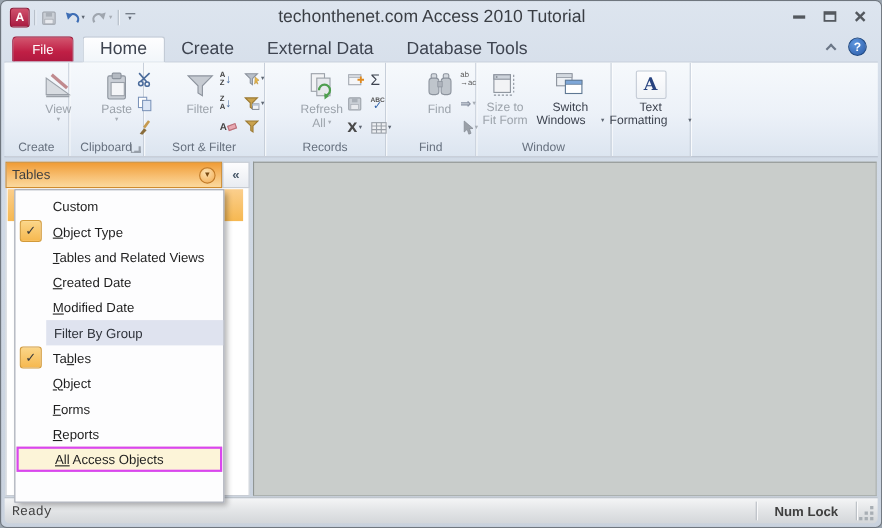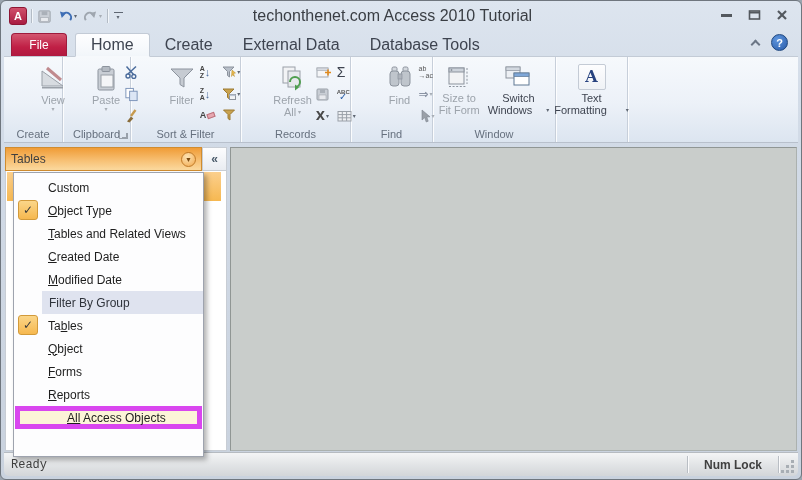--- a/index.html
+++ b/index.html
@@ -78,21 +78,21 @@
   .nav-collapse{position:absolute;left:201px;top:146px;width:25px;height:24px;background:linear-gradient(#FDFDFE,#E9ECF1);
     border:1px solid #C8CDD4;display:flex;align-items:center;justify-content:center;font-size:12px;font-weight:bold;color:#4A5A6A;z-index:1;}
   .nav-body{position:absolute;left:4px;top:170px;width:222px;bottom:28px;background:#FFFFFF;border:1px solid #C8CDD4;border-top:none;}
   .nav-selected-bar{position:absolute;left:1px;right:5px;top:1px;height:29px;background:linear-gradient(#FBCF8D,#F6B851);}
   
   .nav-menu{position:absolute;left:12px;top:171px;width:191px;height:285px;background:#FDFDFE;
     border:1px solid #9EA3AE;box-shadow:3px 3px 5px rgba(0,0,0,.3);z-index:6;padding-top:3px;}
   .menu-header{height:23px;margin-left:28px;background:#DFE3EF;display:flex;align-items:center;
     padding-left:7px;font-size:12px;color:#2F333B;}
   .menu-item{position:relative;height:23px;display:flex;align-items:center;padding-left:34px;font-size:12px;color:#1E1E1E;}
-  .menu-item.highlighted{background:#FCF4D8;border:5px solid #d946ef;padding-left:47px;margin:0 1px;}
+  .menu-item.highlighted{background:#FCF4D8;border:2px solid #d946ef;padding-left:33px;margin:0 1px;}
   .check{position:absolute;left:4px;top:1px;width:20px;height:20px;border:1px solid #D29A3A;border-radius:3px;
     background:linear-gradient(#FBD689,#F6B84F);display:flex;align-items:center;justify-content:center;
     font-size:12px;font-weight:bold;color:#3B3B3B;}
   .key{text-decoration:underline;}
   
   .statusbar{position:absolute;left:3px;right:3px;bottom:3px;height:24px;
     background:linear-gradient(#F4F5F6,#E4E6E8 45%,#D3D6D9);border-top:1px solid #B6BBC1;
     border-radius:0 0 5px 5px;display:flex;align-items:center;font-size:12px;color:#3F3F3F;z-index:4;}
   .status-left{padding-left:7px;font-family:Liberation Mono, monospace;}
   .status-right{margin-left:auto;display:flex;align-items:center;height:100%;}

